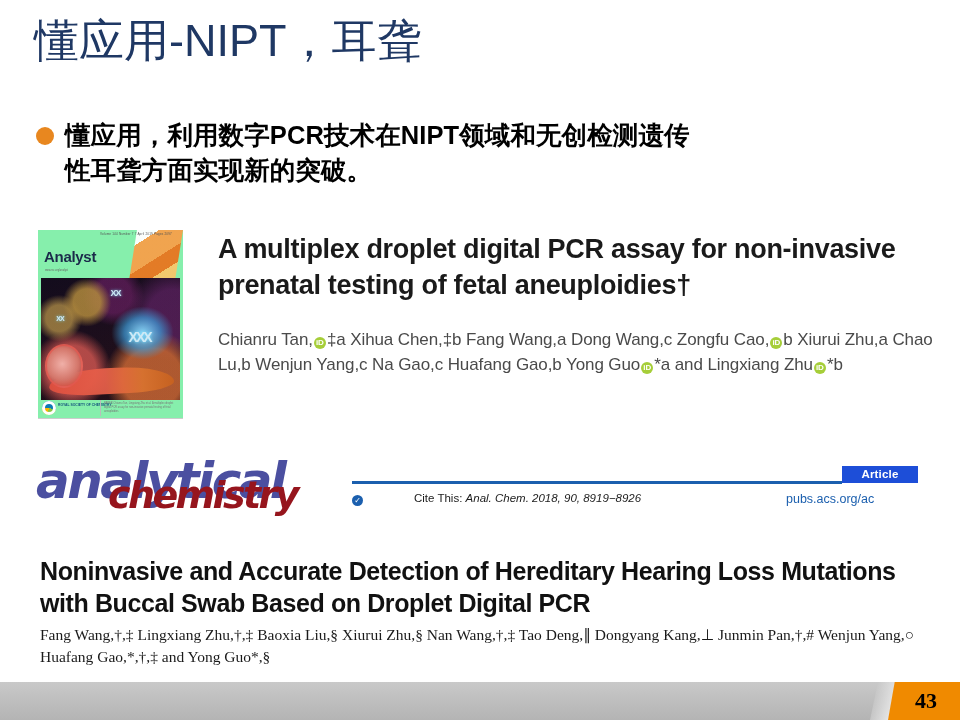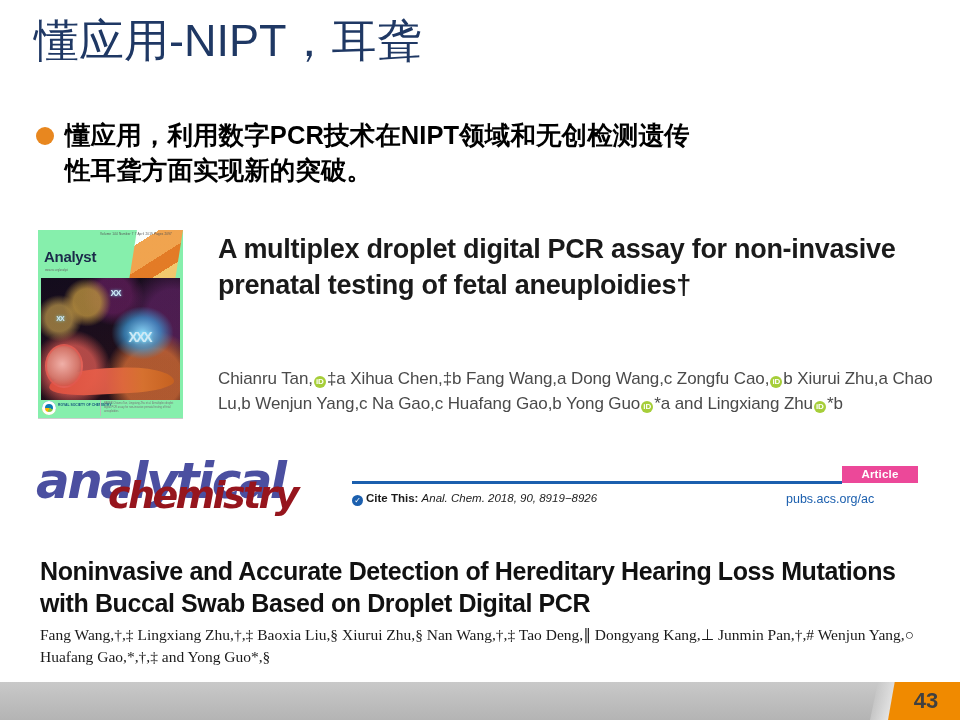--- a/index.html
+++ b/index.html
@@ -174,21 +174,20 @@
     letter-spacing: -0.3px;
   }
   #paper1-authors {
     position: absolute;
     left: 218px; top: 328px;
     width: 720px;
     font-size: 17px;
     line-height: 1.46;
     color: #4a4a4a;
     letter-spacing: -0.1px;
-    margin-top: 39px;
   }
   .orcid {
     display: inline-block;
     width: 12px; height: 12px;
     border-radius: 50%;
     background: #a6ce39;
     color: #ffffff;
     font-size: 8px;
     line-height: 12px;
     text-align: center;
@@ -219,21 +218,21 @@
   #ac-rule {
     position: absolute;
     left: 352px; top: 481px;
     width: 490px; height: 2.5px;
     background: #1b5fae;
   }
   #ac-badge {
     position: absolute;
     left: 842px; top: 466px;
     width: 76px; height: 17px;
-    background: #ec4899;
+    background: #1d4ed8;
     color: #ffffff;
     font-size: 11.5px;
     font-weight: bold;
     text-align: center;
     line-height: 17px;
     letter-spacing: 0.2px;
   }
   #ac-cite {
     position: absolute;
     left: 352px; top: 492px;
@@ -241,21 +240,21 @@
     color: #1b1b1b;
     white-space: nowrap;
   }
   #ac-cite-check {
     display: inline-block;
     width: 11px; height: 11px; border-radius: 50%;
     background: #1b5fae; color: #fff;
     font-size: 8px; line-height: 11px; text-align: center;
     vertical-align: -1px; margin-right: 3px;
   }
-  #ac-cite-label { font-weight: bold; }
+  #ac-cite-label { font-weight: normal; margin-left: 48px; }
   #ac-cite-ref { font-style: italic; }
   #ac-url {
     position: absolute;
     left: 786px; top: 492px;
     font-size: 12.5px;
     color: #1b5fae;
     white-space: nowrap;
   }
 
   #paper2-title {
@@ -317,23 +316,24 @@
     background: #F08A00;
     transform: skewX(-10deg);
     transform-origin: bottom left;
   }
   #page-number {
     position: absolute;
     left: 903px; top: 682px;
     width: 46px; height: 38px;
     line-height: 38px;
     text-align: center;
-    color: #404040;
+    color: #000000;
     font-size: 22px;
     font-weight: bold;
+    font-family: Liberation Serif, serif;
   }
 </style>
 </head>
 <body>
 
 <div id="slide">
 
   <div id="slide-title">懂应用-NIPT，耳聋</div>
 
   <div id="bullet-block">

